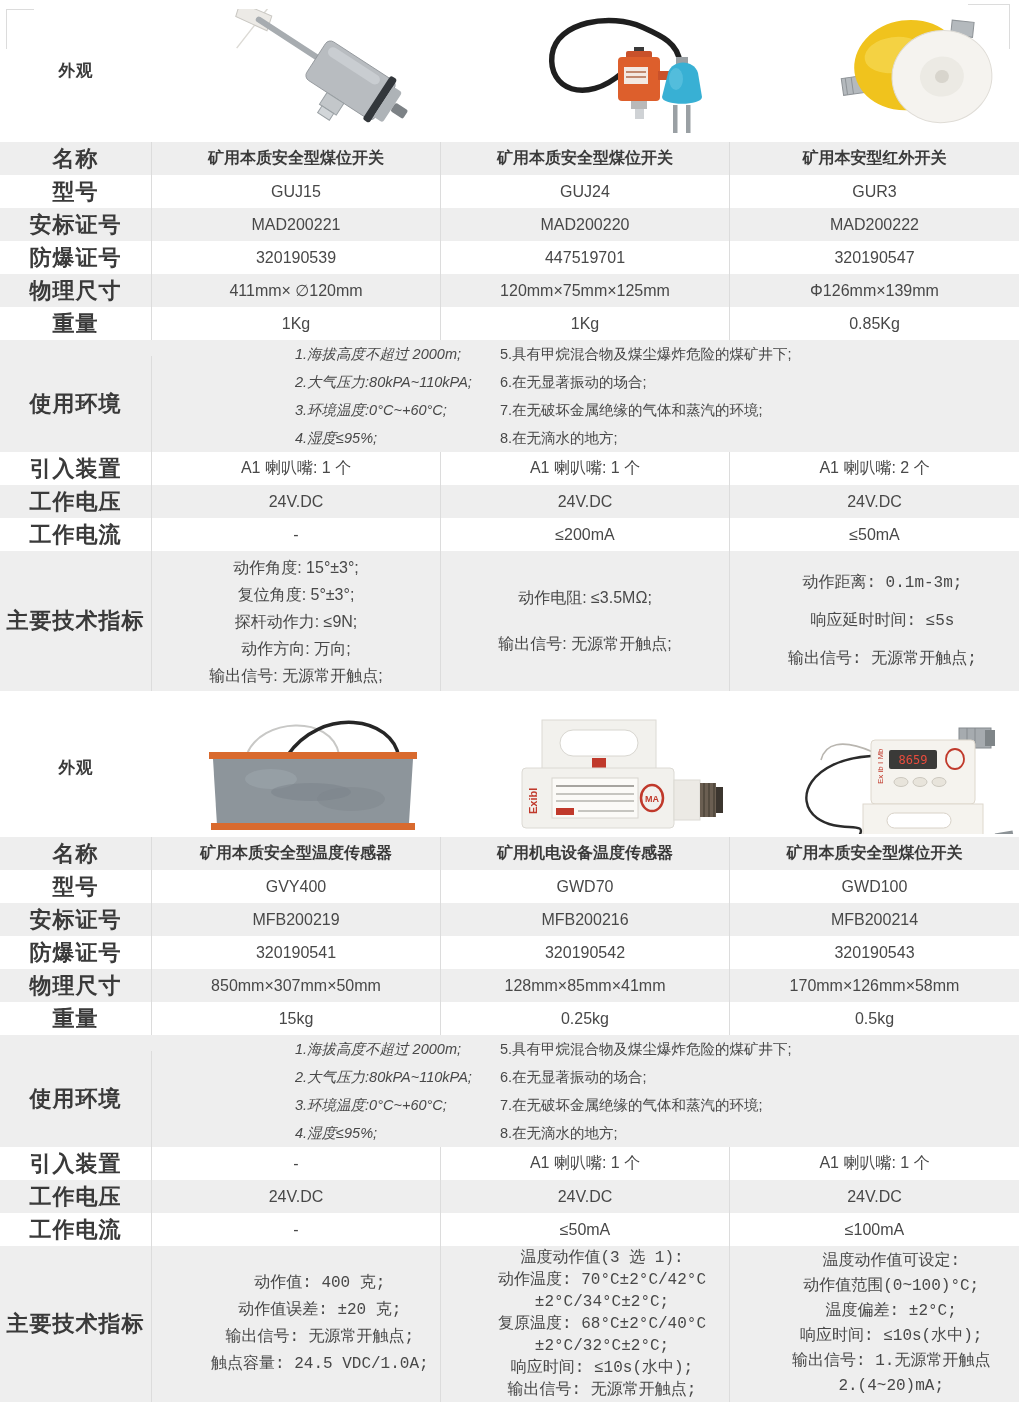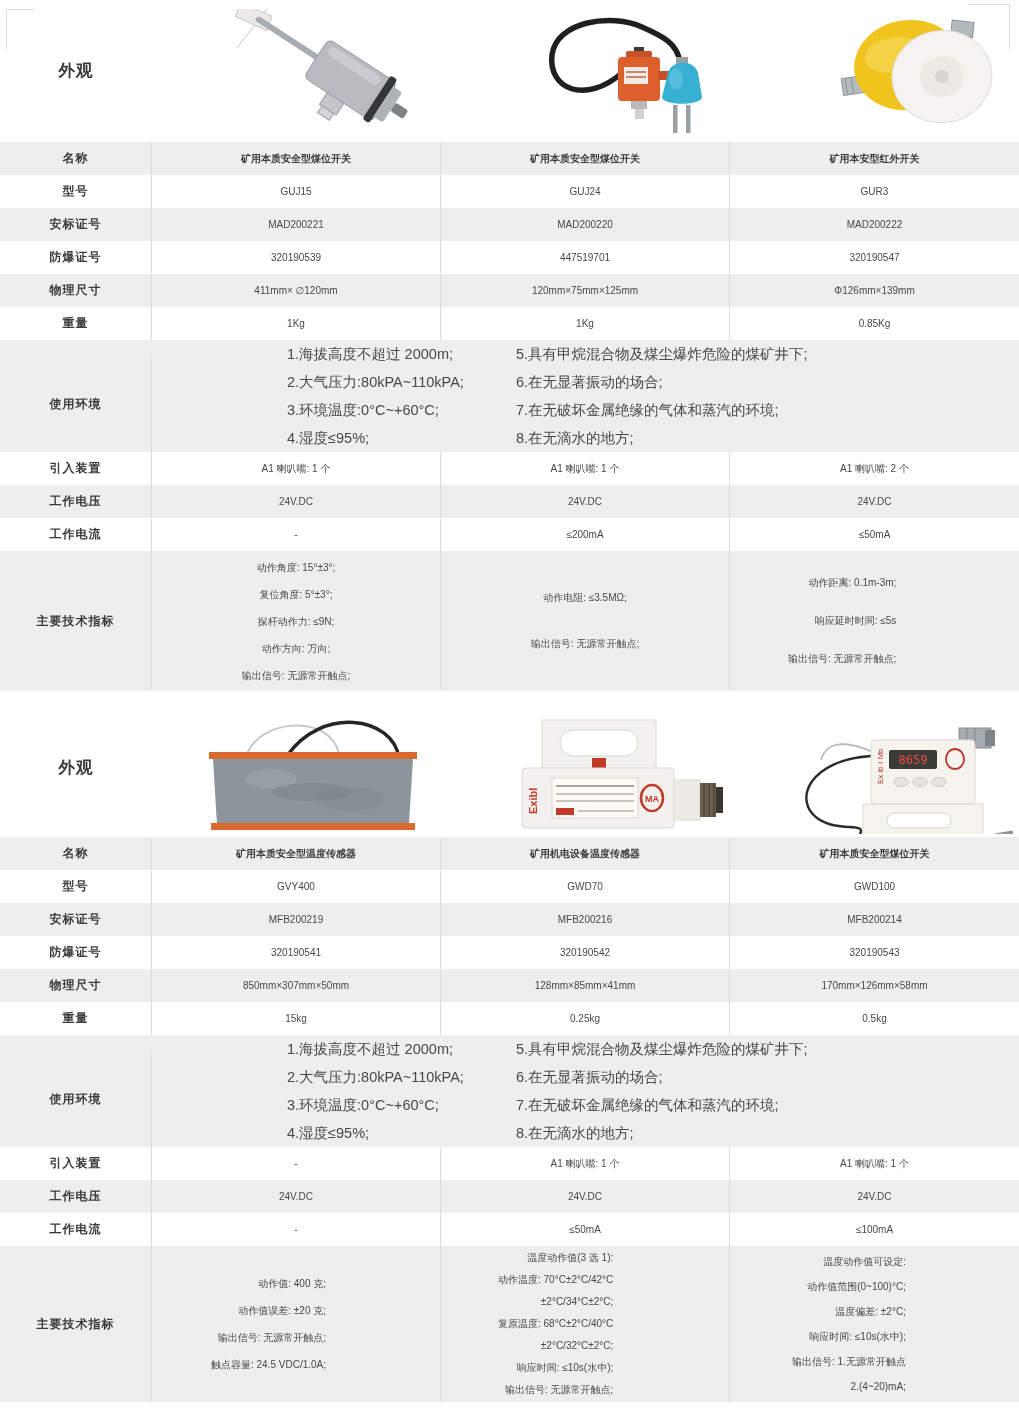--- a/index.html
+++ b/index.html
@@ -18,39 +18,39 @@
   .row.alt { background:var(--row-alt-bg,#eeeeee); }
   .h33 { height:33px; }
   .h-app1 { height:142px; }
   .h-app2 { height:138px; }
   .h-env { height:112px; }
   .h-tech1 { height:140px; }
   .h-tech2 { height:156px; }
   .gap { height:8px; }
 
   .cell { display:flex; align-items:center; justify-content:center; text-align:center; }
-  .cell.label { width:152px; font-weight:bold; font-size:12px; color:var(--label-text,#3a3a3a); letter-spacing:1px; }
-  .cell.v { width:289px; font-size:10px; }
+  .cell.label { width:152px; font-weight:bold; font-size:22px; color:var(--label-text,#3a3a3a); letter-spacing:1px; }
+  .cell.v { width:289px; font-size:16px; }
   .cell.bold { font-weight:bold; color:var(--label-text,#3a3a3a); }
   .row.lined .cell:not(:last-child) { border-right:1px solid var(--divider,#dcdcdc); }
   .row.env .cell.label { border-right:1px solid var(--divider,#dcdcdc);margin-top:16px; }
 
   .env-body { position:relative; flex:1; height:100%; }
   .env-list { position:absolute; top:50%; transform:translateY(-50%);
     white-space:pre-line; text-align:left; font-size:14.5px; line-height:28px; }
-  .env-left { left:135px; }
-  .env-right { left:364px; }
+  .env-left { left:143px;font-style:italic; }
+  .env-right { left:348px; }
 
   .tech { white-space:pre-line; font-size:14.5px; }
   .lh27 { line-height:27px; }
   .lh46 { line-height:46px; }
   .lh38 { line-height:38px; }
   .lh22 { line-height:22px; }
   .lh25 { line-height:25px; }
-  .al { justify-content:flex-start; text-align:right; }
+  .al { justify-content:flex-start; text-align:center;font-family:Liberation Mono, monospace; }
   .pl58 { padding-left:58px; }
   .pl59 { padding-left:59px; }
   .pl57 { padding-left:57px; }
   .pl62 { padding-left:62px; }
 
   .imgbox { display:flex; align-items:center; justify-content:flex-end; width:289px; }
   .lblcol { width:152px; display:flex; align-items:center; justify-content:center;
     font-weight:bold; font-size:16.5px; color:var(--label-text,#3a3a3a); letter-spacing:1px; }
 </style>
 </head>

